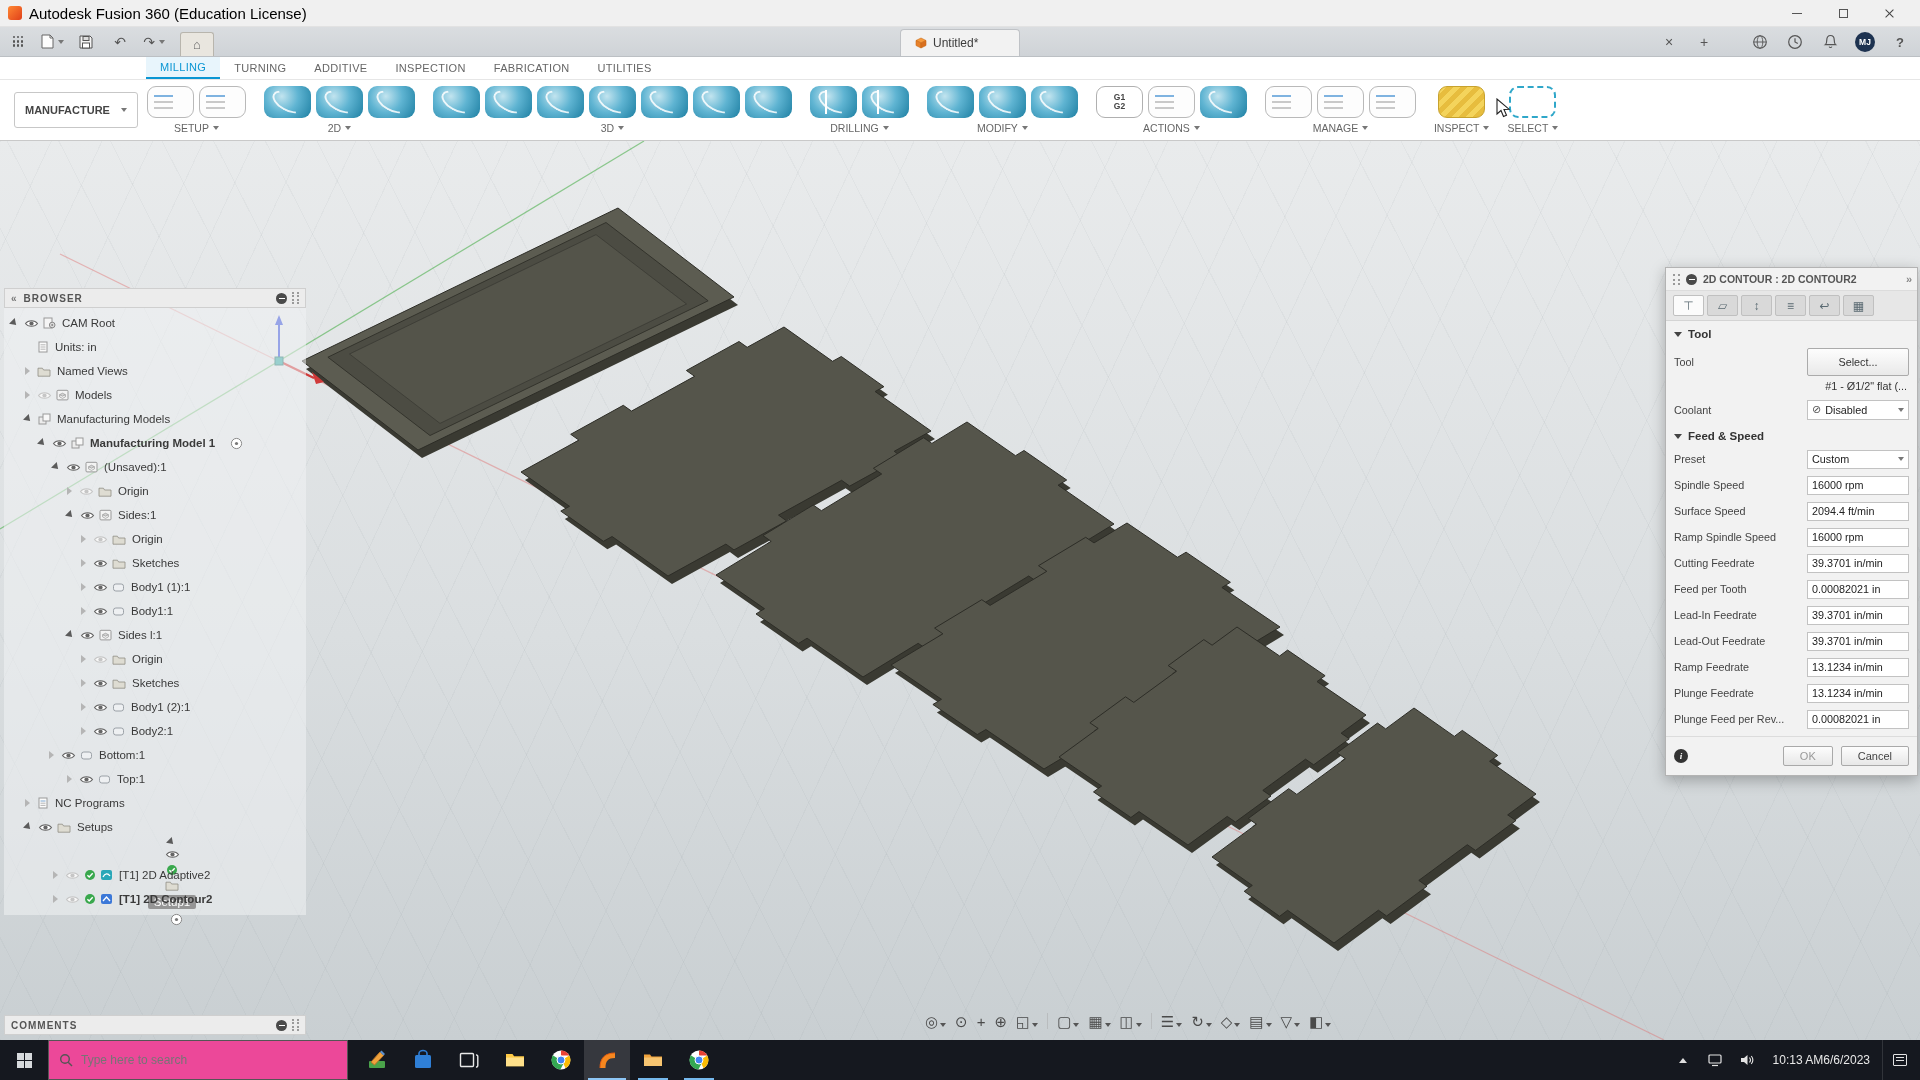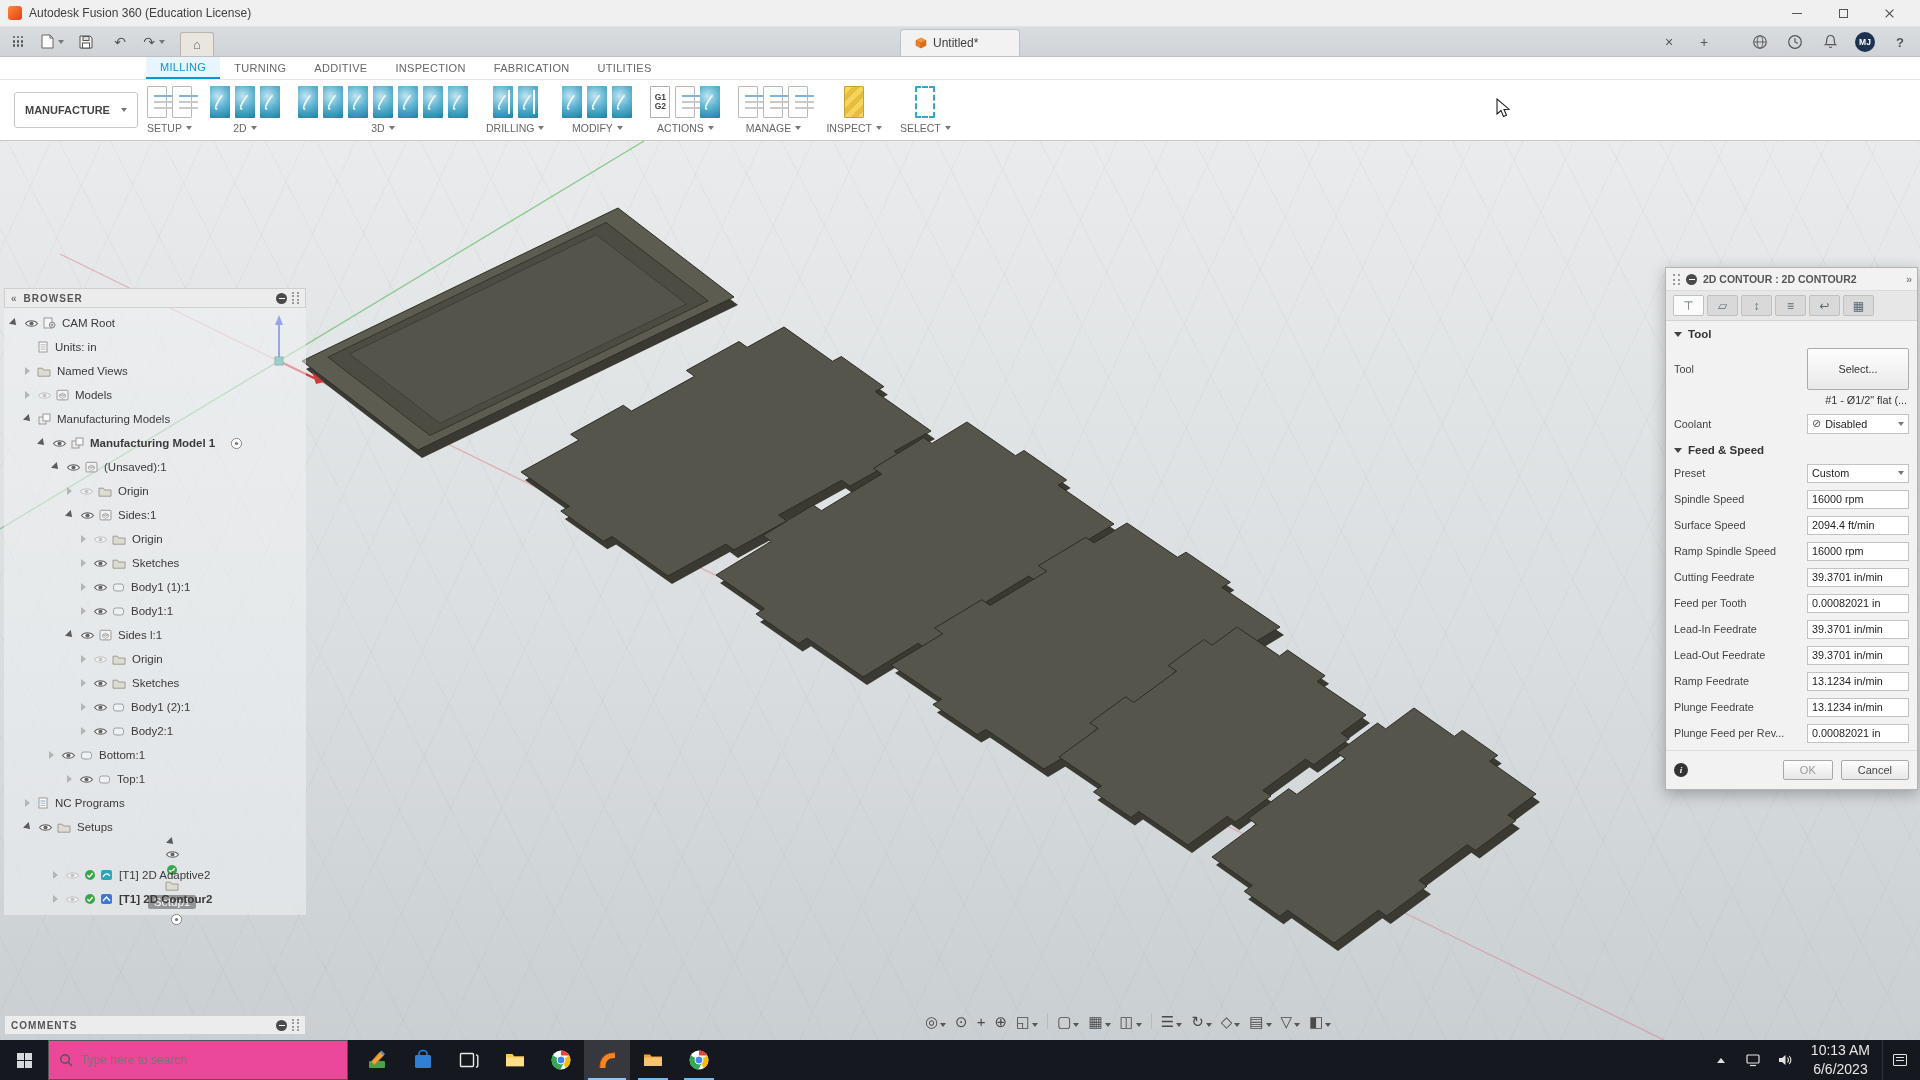--- a/index.html
+++ b/index.html
@@ -1,21 +1,21 @@
 <!DOCTYPE html>
 <html><head>
 <meta charset="utf-8">
 <style>
   *{margin:0;padding:0;box-sizing:border-box;}
   html,body{width:1920px;height:1080px;overflow:hidden;font-family:"Liberation Sans","DejaVu Sans",sans-serif;background:#d9dcde;}
 
   
   .titlebar{position:absolute;left:0;top:0;width:1920px;height:27px;background:#f0f0f0;border-bottom:1px solid #e2e2e2;display:flex;align-items:center;padding:0 8px;}
   .app-logo{width:14px;height:14px;border-radius:3px;background:linear-gradient(135deg,#ff8833,#e0401a);margin-right:7px;}
-  .title-text{font-size:12px;color:#404040;}
+  .title-text{font-size:15px;color:#000000;}
   .win-controls{margin-left:auto;display:flex;height:27px;}
   .wc{width:46px;height:27px;display:flex;align-items:center;justify-content:center;}
   .wc-min-g{width:10px;height:1px;background:#555;}
   .wc-max-g{width:9px;height:9px;border:1px solid #555;}
   .wc-close-g{position:relative;width:11px;height:11px;}
   .wc-close-g::before,.wc-close-g::after{content:'';position:absolute;left:5px;top:0;width:1px;height:11px;background:#444;}
   .wc-close-g::before{transform:rotate(45deg);}  .wc-close-g::after{transform:rotate(-45deg);}
 
   
   .tabbar{position:absolute;left:0;top:27px;width:1920px;height:30px;background:linear-gradient(#dadde0,#cfd3d7);border-bottom:1px solid #bcc0c4;display:flex;align-items:center;padding:0 6px;}
@@ -34,21 +34,21 @@
 
   
   .ribbon{position:absolute;left:0;top:57px;width:1920px;height:84px;background:#ffffff;border-bottom:1px solid #c9c9c9;}
   .ribbon-tabs{height:23px;display:flex;align-items:stretch;padding-left:146px;border-bottom:1px solid #e6e6e6;}
   .rtab{font-size:11px;color:#666;display:flex;align-items:center;padding:0 14px;letter-spacing:.3px;}
   .rtab.active{color:#0a96d3;background:#e8f5fc;border-bottom:2px solid #0a96d3;}
   .ribbon-body{height:60px;display:flex;align-items:stretch;padding-left:14px;}
   .ws-btn{align-self:center;height:36px;border:1px solid #c7c7c7;border-radius:3px;display:flex;align-items:center;gap:7px;padding:0 10px;font-size:11px;font-weight:bold;color:#444;background:#fff;}
   .rgroup{display:flex;flex-direction:column;align-items:center;justify-content:flex-start;padding:3px 9px 0;}
   .ricons{display:flex;gap:5px;align-items:center;height:38px;}
-  .ricon{width:20px;height:32px;border-radius:1px;position:relative;}
+  .ricon{width:47px;height:32px;border-radius:9px;position:relative;}
   .k-disc{background:radial-gradient(circle at 38% 32%,#c2e4ef 0%,#5fb4d2 45%,#1d7fa2 100%);}
   .k-disc::after{content:'';position:absolute;inset:7px;border-radius:50%;border:2.5px solid transparent;border-bottom-color:#fff;border-left-color:#fff;transform:rotate(30deg);opacity:.85;}
   .k-drill::before{content:'';position:absolute;left:15px;top:4px;width:2px;height:24px;background:#fff;z-index:2;}
   .k-doc{background:#fdfdfd;border:1px solid #b9b9b9;}
   .k-doc::after{content:'';position:absolute;left:6px;top:8px;width:19px;height:2px;background:#7fb3e0;box-shadow:0 6px 0 #c9c9c9,0 12px 0 #c9c9c9;}
   .k-g1g2{background:#fff;border:1px solid #b0b0b0;display:flex;flex-direction:column;align-items:center;justify-content:center;font-size:8.5px;font-weight:bold;color:#444;line-height:1.1;}
   .k-ruler{background:repeating-linear-gradient(135deg,#f4d45c 0 5px,#e7bd3e 5px 10px);border:1px solid #c7a22e;}
   .k-select{border:2px dashed #2fa7c9;background:rgba(255,255,255,.5);}
   .rlabel{font-size:10.5px;color:#666;margin-top:1px;display:flex;align-items:center;}
   .cv{display:inline-block;width:0;height:0;border-left:3.5px solid transparent;border-right:3.5px solid transparent;border-top:4px solid #777;margin-left:4px;}
@@ -99,21 +99,21 @@
   .dlg-tab{width:31px;height:21px;background:#d9d9d9;border:1px solid #c0c0c0;border-radius:2px;display:flex;align-items:center;justify-content:center;font-size:12px;color:#5a6a72;}
   .dlg-tab.active{background:#fbfbfb;}
   .section-h{display:flex;align-items:center;gap:6px;padding:7px 8px 4px;font-weight:bold;color:#333;font-size:11.5px;}
   .sec-caret{width:0;height:0;border-left:4px solid transparent;border-right:4px solid transparent;border-top:5px solid #444;}
   .drow{display:flex;align-items:center;justify-content:space-between;padding:3.5px 8px;}
   .dlabel{color:#444;font-size:10.8px;}
   .dinput{width:102px;background:#fff;border:1px solid #c2c2c2;padding:2.5px 4px;font-size:10.8px;color:#222;font-family:"Liberation Sans","DejaVu Sans",sans-serif;}
   .dselect{width:102px;display:flex;align-items:center;background:#fff;border:1px solid #c2c2c2;padding:2.5px 4px;gap:4px;}
   .dselect .selval{flex:1;font-size:10.8px;color:#222;}
   .tool-desc{text-align:right;padding:1px 10px 4px;color:#333;font-size:10.8px;}
-  .sel-btn{background:linear-gradient(#fdfdfd,#e9e9e9);border:1px solid #ababab;border-radius:2px;padding:14px 12px;font-size:10.8px;color:#333;width:102px;text-align:center;margin-left:40px;}
+  .sel-btn{background:linear-gradient(#fdfdfd,#e9e9e9);border:1px solid #ababab;border-radius:2px;padding:7px 12px;font-size:10.8px;color:#333;width:102px;text-align:center;margin-left:40px;}
   .dlg-footer{display:flex;align-items:center;gap:8px;padding:9px 8px;border-top:1px solid #dcdcdc;margin-top:4px;}
   .info-i{width:14px;height:14px;border-radius:50%;background:#333;color:#fff;font-size:9px;font-weight:bold;display:flex;align-items:center;justify-content:center;font-family:"Liberation Serif",serif;font-style:italic;}
   .btn{background:linear-gradient(#fdfdfd,#e7e7e7);border:1px solid #a9a9a9;padding:3px 16px;font-size:11px;border-radius:2px;color:#444;}
   .btn.ok{color:#999;margin-left:auto;}
   .dis-ic{font-size:11px;color:#555;}
 
   
   .taskbar{position:absolute;left:0;bottom:0;width:1920px;height:40px;background:#15181f;display:flex;align-items:stretch;color:#e8e8e8;}
   .tb-start{width:48px;display:flex;align-items:center;justify-content:center;}
   .winlogo{width:15px;height:15px;display:grid;grid-template-columns:7px 7px;grid-template-rows:7px 7px;gap:1px;}
@@ -121,21 +121,21 @@
   .tb-search{width:300px;background:#ec4899;display:flex;align-items:center;gap:8px;padding:0 10px;border:1px solid #555;}
   .tb-search input{border:none;outline:none;font-size:12px;color:#333;width:230px;font-family:"Liberation Sans","DejaVu Sans",sans-serif;background:transparent;}
   .tb-apps{display:flex;align-items:stretch;margin-left:6px;}
   .tb-app{width:46px;display:flex;align-items:center;justify-content:center;position:relative;}
   .tb-app.running::after{content:'';position:absolute;bottom:0;left:8px;right:8px;height:2px;background:#76b9ed;}
   .tb-app.active{background:rgba(255,255,255,.14);}
   .tb-app.active::after{content:'';position:absolute;bottom:0;left:4px;right:4px;height:2px;background:#8ec6f5;}
   .tray{margin-left:auto;display:flex;align-items:center;gap:4px;padding-right:4px;}
   .tray-ic{width:28px;height:40px;display:flex;align-items:center;justify-content:center;color:#e8e8e8;}
   .tray-chev{width:0;height:0;border-left:4px solid transparent;border-right:4px solid transparent;border-bottom:5px solid #dfdfdf;}
-  .tb-clock{display:flex;flex-direction:column;align-items:center;justify-content:center;font-size:14px;line-height:1.35;padding:0 8px;}
+  .tb-clock{display:flex;flex-direction:row;align-items:center;justify-content:center;font-size:12px;line-height:1.35;padding:0 8px;}
   .tb-notif{width:34px;height:40px;display:flex;align-items:center;justify-content:center;border-left:1px solid rgba(255,255,255,.12);}
   .notif-g{width:14px;height:12px;border:1px solid #e3e3e3;border-radius:1px;position:relative;}
   .notif-g::after{content:'';position:absolute;left:2px;top:2px;width:8px;height:1px;background:#e3e3e3;box-shadow:0 3px 0 #e3e3e3;}
 
   .cursor{position:absolute;left:1496px;top:98px;pointer-events:none;z-index:50;}
 </style>
 </head>
 <body>
 
 <div class="titlebar">

